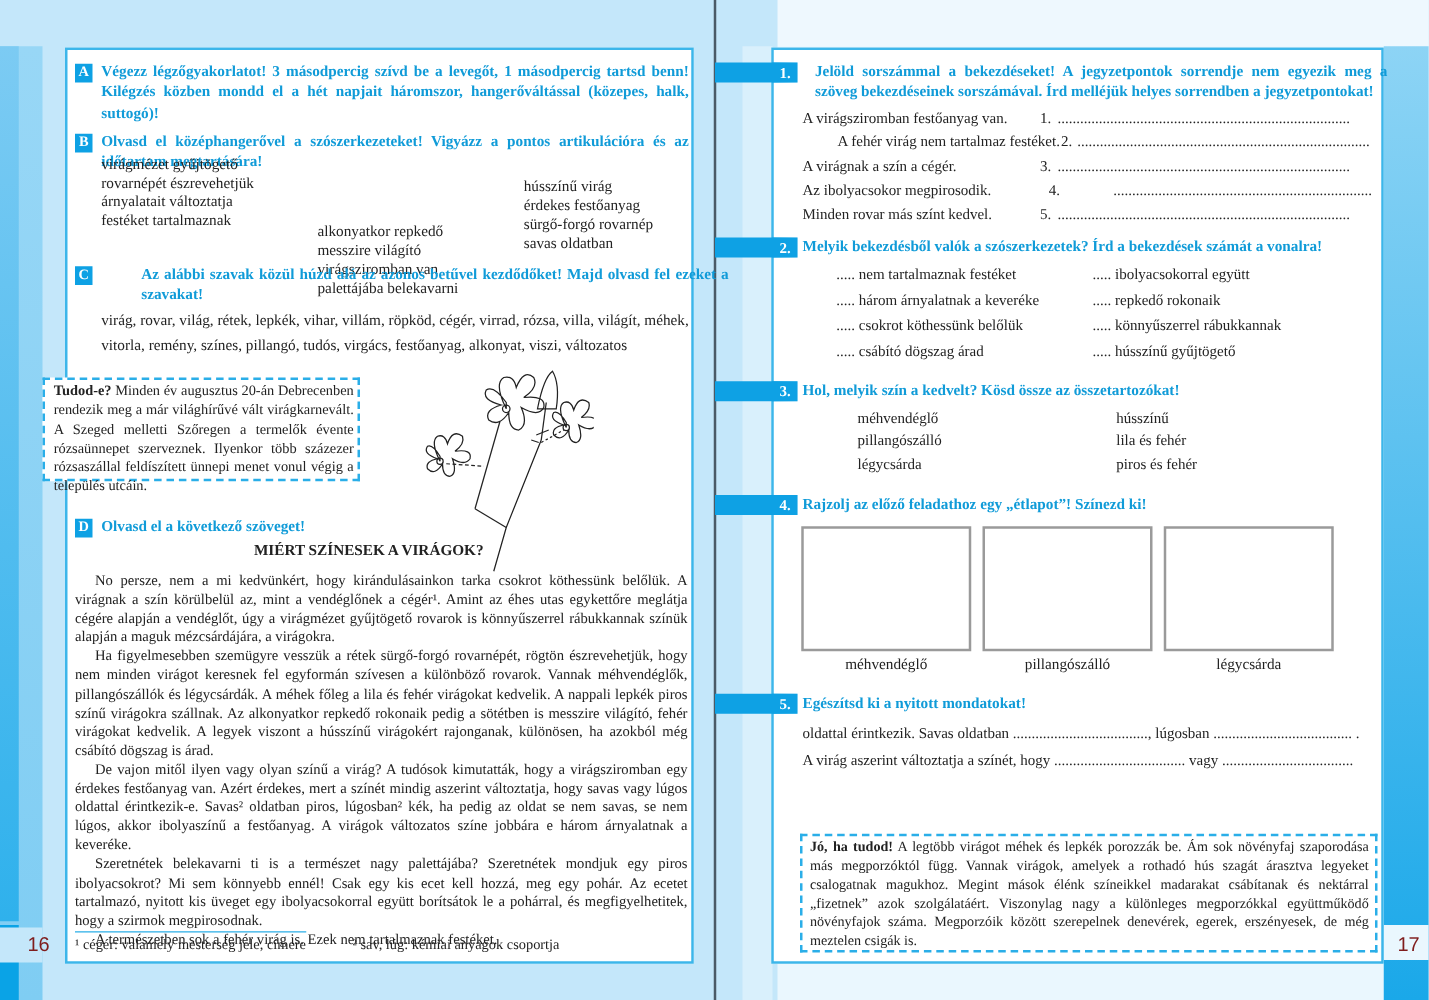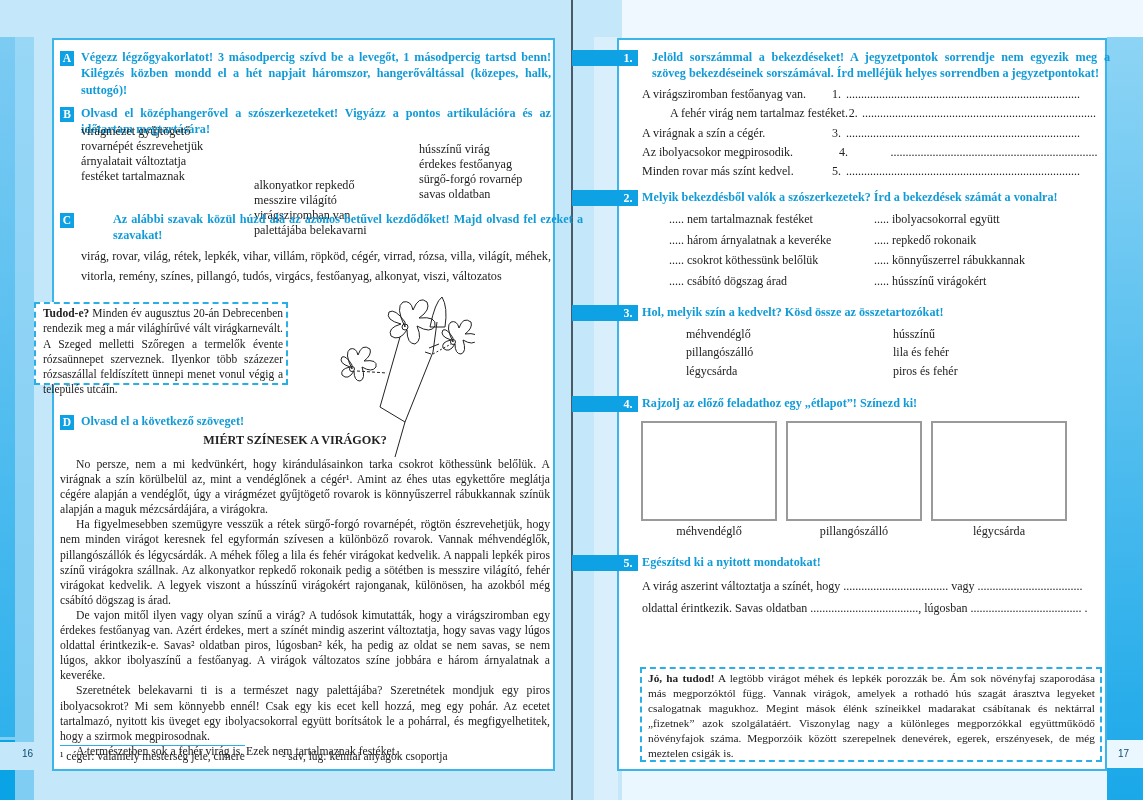--- a/index.html
+++ b/index.html
@@ -23,21 +23,21 @@
   .panel{background:#fff;border:2px solid #3cb6ea;box-sizing:border-box;}
   #left-panel{left:52px;top:38px;width:503px;height:733px;border-left-width:2px;}
   #right-panel{left:617px;top:38px;width:490px;height:733px;}
   .ptxt{font-size:12.2px;line-height:16.3px;text-align:justify;}
   .task{color:#109bd8;font-weight:bold;font-size:12.2px;line-height:16.3px;}
   .badge{position:absolute;display:inline-block;background:#0ea1e4;color:#fff;font-weight:bold;font-size:11.5px;width:14px;height:15px;line-height:15px;text-align:center;}
   .badge-num{position:absolute;background:linear-gradient(90deg,#0ea1e4 0%,#0ea1e4 70%,#c4e7fa 100%);height:16px;}
   .badge-num span{position:absolute;right:0;top:0;width:20px;height:16px;background:#0ea1e4;color:#fff;font-weight:bold;font-size:12px;line-height:16px;text-align:center;}
   .tbl{font-size:12.2px;line-height:15px;}
   .dashbox{border:2px dashed #2aaee8;box-sizing:border-box;background:#fff;}
-  .pnum{font-family:"Liberation Sans",sans-serif;font-size:10px;color:#0c4a6e;}
+  .pnum{font-family:"Liberation Sans",sans-serif;font-size:16px;color:#7f1d1d;}
   .drawbox{border:2px solid #9a9a9a;background:#fff;box-sizing:border-box;}
   .caption{font-size:12.2px;text-align:center;}
   .para{text-indent:16px;margin:0;}
 </style>
 </head>
 <body>
 
 <div class="abs" id="left-bg"></div>
 <div class="abs" id="left-stripe"></div>
 <div class="abs" id="left-stripe-dark2"></div>
@@ -165,21 +165,21 @@
 <div class="abs" style="left:669px;top:209px;width:200px;font-size:12px;line-height:20.5px;">
   <div>..... nem tartalmaznak festéket</div>
   <div>..... három árnyalatnak a keveréke</div>
   <div>..... csokrot köthessünk belőlük</div>
   <div>..... csábító dögszag árad</div>
 </div>
 <div class="abs" style="left:874px;top:209px;width:220px;font-size:12px;line-height:20.5px;">
   <div>..... ibolyacsokorral együtt</div>
   <div>..... repkedő rokonaik</div>
   <div>..... könnyűszerrel rábukkannak</div>
-  <div>..... hússzínű virágokért</div>
+  <div>..... hússzínű gyűjtögető</div>
 </div>
 
 <div class="abs badge-num" style="left:572px;top:305px;width:66px;">
     <span>3.</span>
   </div>
 <div class="abs task" style="left:642px;top:304px;width:458px;">Hol, melyik szín a kedvelt? Kösd össze az összetartozókat!</div>
 <div class="abs" style="left:686px;top:325px;width:180px;font-size:12px;line-height:18.3px;">
   <div>méhvendéglő</div>
   <div>pillangószálló</div>
   <div>légycsárda</div>
@@ -199,20 +199,20 @@
 <div class="abs drawbox" style="left:931px;top:421px;width:136px;height:100px;"></div>
 <div class="abs caption" style="left:641px;top:524px;width:136px;">méhvendéglő</div>
 <div class="abs caption" style="left:786px;top:524px;width:136px;">pillangószálló</div>
 <div class="abs caption" style="left:931px;top:524px;width:136px;">légycsárda</div>
 
 <div class="abs badge-num" style="left:572px;top:555px;width:66px;">
     <span>5.</span>
   </div>
 <div class="abs task" style="left:642px;top:554px;width:458px;">Egészítsd ki a nyitott mondatokat!</div>
 <div class="abs" style="left:642px;top:576px;width:460px;font-size:12px;line-height:21.5px;white-space:nowrap;">
+  <div>oldattal érintkezik. Savas oldatban ...................................., lúgosban ..................................... .</div>
   <div>A virág aszerint változtatja a színét, hogy ................................... vagy ...................................</div>
-  <div>oldattal érintkezik. Savas oldatban ...................................., lúgosban ..................................... .</div>
 </div>
 
 <div class="abs dashbox" style="left:640px;top:667px;width:462px;height:95px;"></div>
 <div class="abs ptxt" style="left:648px;top:671px;width:447px;font-size:11.3px;line-height:14.9px;"><b>Jó, ha tudod!</b><span> A legtöbb virágot méhek és lepkék porozzák be. Ám sok növényfaj szaporodása más megporzóktól függ. Vannak virágok, amelyek a rothadó hús szagát árasztva legyeket csalogatnak magukhoz. Megint mások élénk színeikkel madarakat csábítanak és nektárral „fizetnek” azok szolgálatáért. Viszonylag nagy a különleges megporzókkal együttműködő növényfajok száma. Megporzóik között szerepelnek denevérek, egerek, erszényesek, de még meztelen csigák is.</span></div>
 
 <div class="abs pnum" style="left:1118px;top:748px;">17</div>
 
 </body></html>

